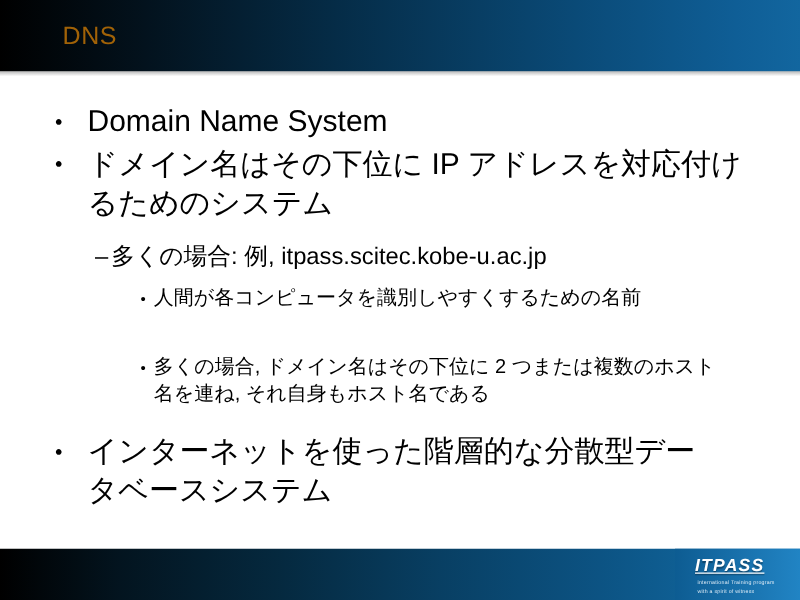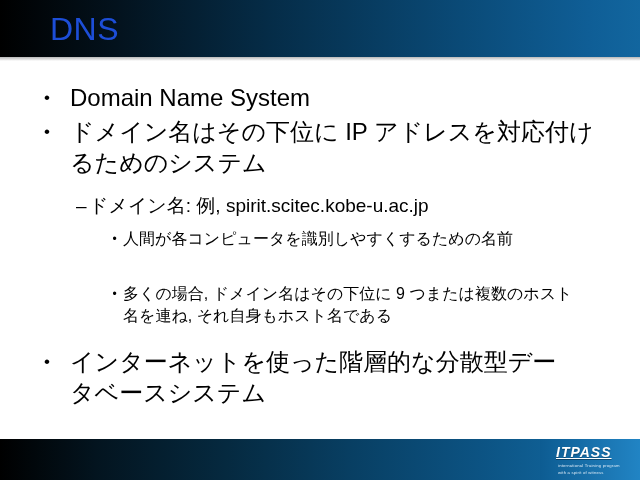--- a/index.html
+++ b/index.html
@@ -48,23 +48,23 @@
     left: 0;
     top: 57px;
     width: 640px;
     height: 4px;
     background: linear-gradient(to bottom, rgba(0,0,0,0.28), rgba(0,0,0,0));
   }
   .slide-title {
     position: absolute;
     left: 50px;
     top: 13px;
-    font-size: 32px;
+    font-size: 20px;
     line-height: 32px;
-    color: #1d4ed8;
+    color: #a16207;
     letter-spacing: 0.5px;
     white-space: nowrap;
   }
 
   
   .footer-band {
     position: absolute;
     left: 0;
     bottom: 0;
     width: 640px;
@@ -209,31 +209,31 @@
       <span class="btext">Domain Name System</span>
     </div>
 
     <div class="bullet-row lvl1" style="left:44px; top:55px; width:550px;">
       <span class="marker">•</span>
       <span class="btext">ドメイン名はその下位に IP アドレスを対応付けるためのシステム</span>
     </div>
 
     <div class="bullet-row lvl2" style="left:76px; top:132px; width:520px;">
       <span class="marker">–</span>
-      <span class="btext">ドメイン名: 例, spirit.scitec.kobe-u.ac.jp</span>
+      <span class="btext">多くの場合: 例, itpass.scitec.kobe-u.ac.jp</span>
     </div>
 
     <div class="bullet-row lvl3" style="left:106px; top:167px; width:470px;">
       <span class="marker">•</span>
       <span class="btext">人間が各コンピュータを識別しやすくするための名前</span>
     </div>
 
     <div class="bullet-row lvl3" style="left:106px; top:222px; width:470px;">
       <span class="marker">•</span>
-      <span class="btext">多くの場合, ドメイン名はその下位に 9 つまたは複数のホスト名を連ね, それ自身もホスト名である</span>
+      <span class="btext">多くの場合, ドメイン名はその下位に 2 つまたは複数のホスト名を連ね, それ自身もホスト名である</span>
     </div>
 
     <div class="bullet-row lvl1" style="left:44px; top:285px; width:530px;">
       <span class="marker">•</span>
       <span class="btext">インターネットを使った階層的な分散型データベースシステム</span>
     </div>
 
   </div>
 
   <div class="footer-highlight"></div>

